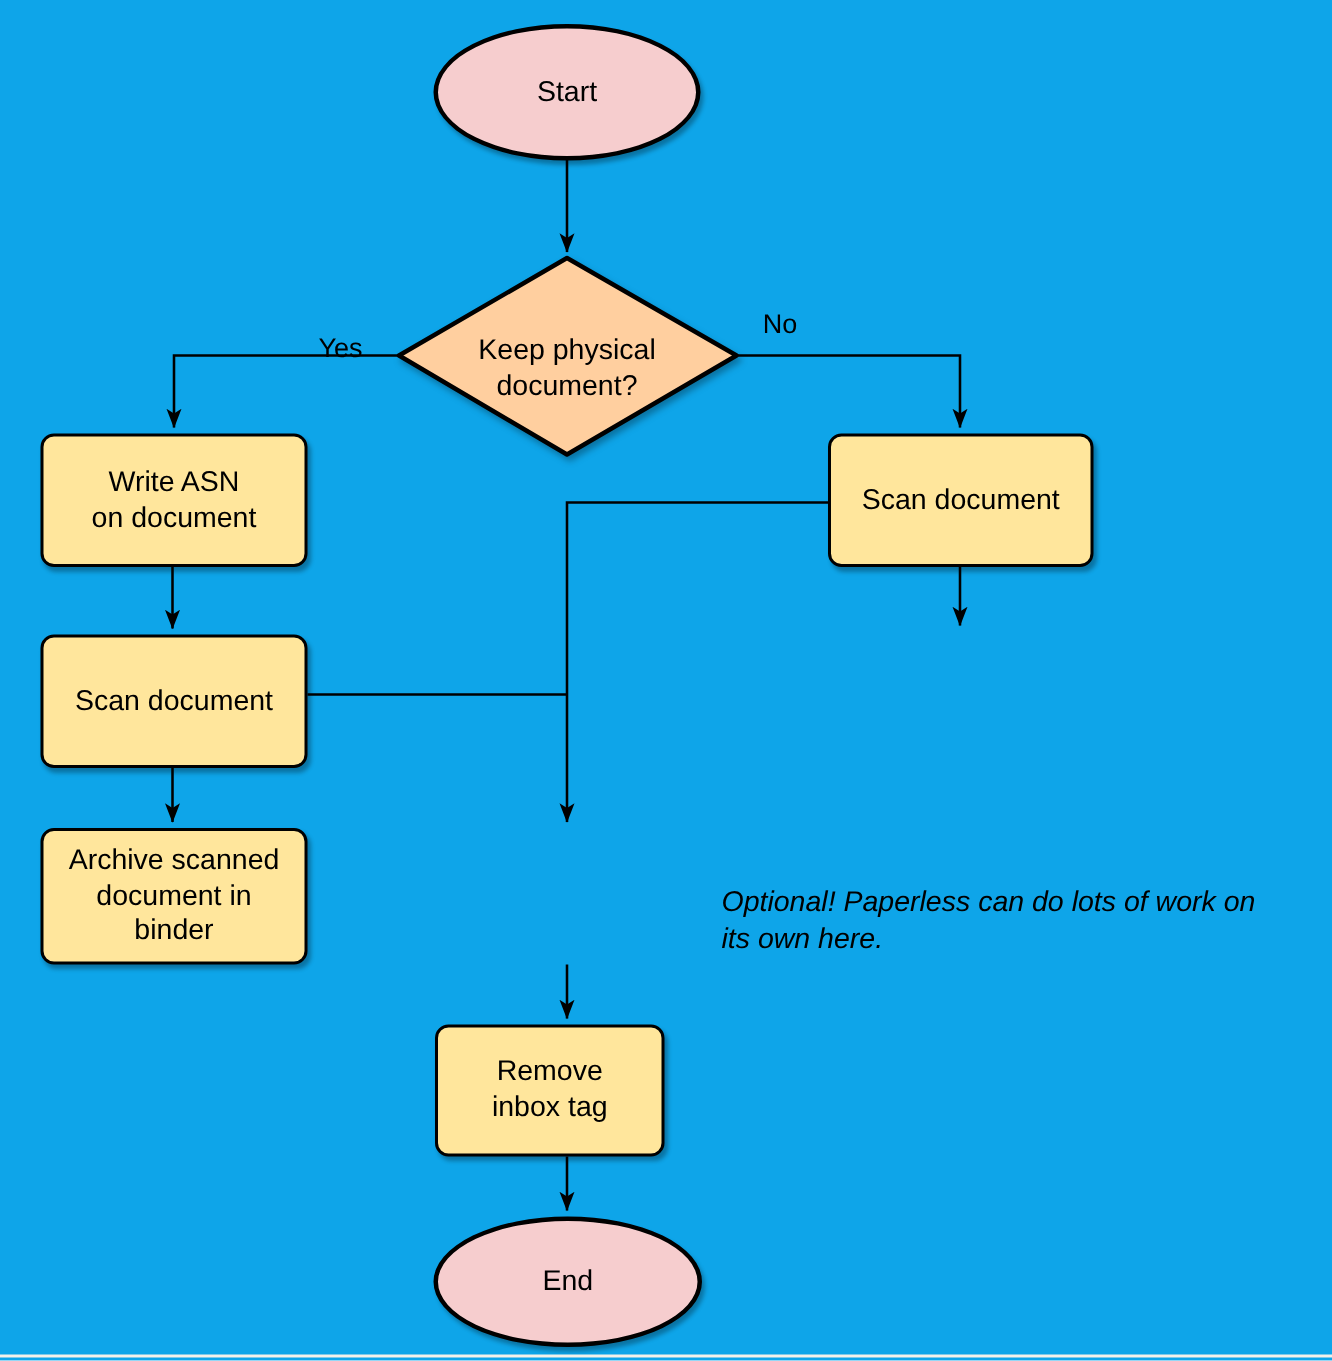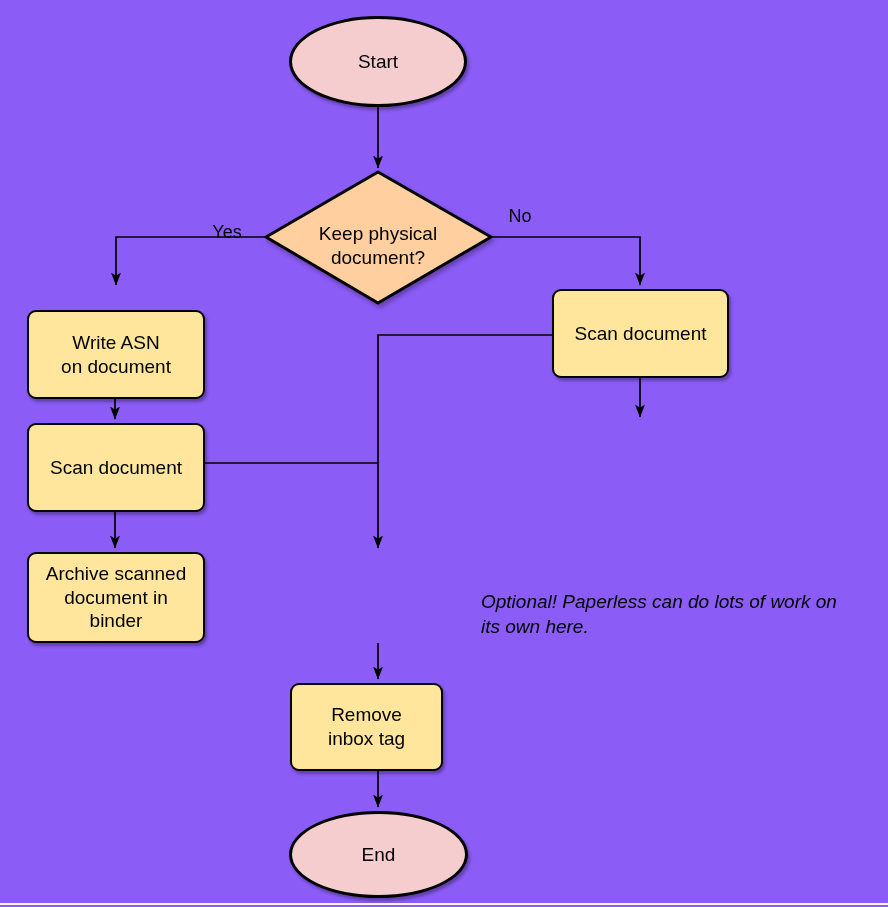--- a/index.html
+++ b/index.html
@@ -1,20 +1,20 @@
 <!DOCTYPE html>
 <html><head>
 <meta charset="utf-8">
 <style>
   html, body { margin: 0; padding: 0; background: #ffffff; }
   .stage {
     position: relative;
     width: 888px;
     height: 907px;
-    background: #8b5cf6;
+    background: #0ea5e9;
     font-family: "Liberation Sans", "DejaVu Sans", sans-serif;
     color: #000;
     overflow: hidden;
   }
   svg.edge-layer {
     position: absolute;
     left: 0; top: 0;
     width: 888px; height: 907px;
   }
   .edge { stroke: #000; stroke-width: 1.7; fill: none; }
@@ -108,21 +108,21 @@
   </svg>
 
   <div class="node ellipse" style="left:289px; top:16px; width:178px; height:91px;">Start</div>
 
   <div class="decision-label">Keep physical
 document?</div>
 
   <div class="edge-label yes">Yes</div>
   <div class="edge-label no">No</div>
 
-  <div class="node rect" style="left:27px; top:289px; width:178px; height:89px;margin-top:21px;">Write ASN
+  <div class="node rect" style="left:27px; top:289px; width:178px; height:89px;">Write ASN
 on document</div>
 
   <div class="node rect" style="left:27px; top:423px; width:178px; height:89px;">Scan document</div>
 
   <div class="node rect" style="left:27px; top:552px; width:178px; height:91px;">Archive scanned
 document in
 binder</div>
 
   <div class="node rect" style="left:552px; top:289px; width:177px; height:89px;">Scan document</div>
 

